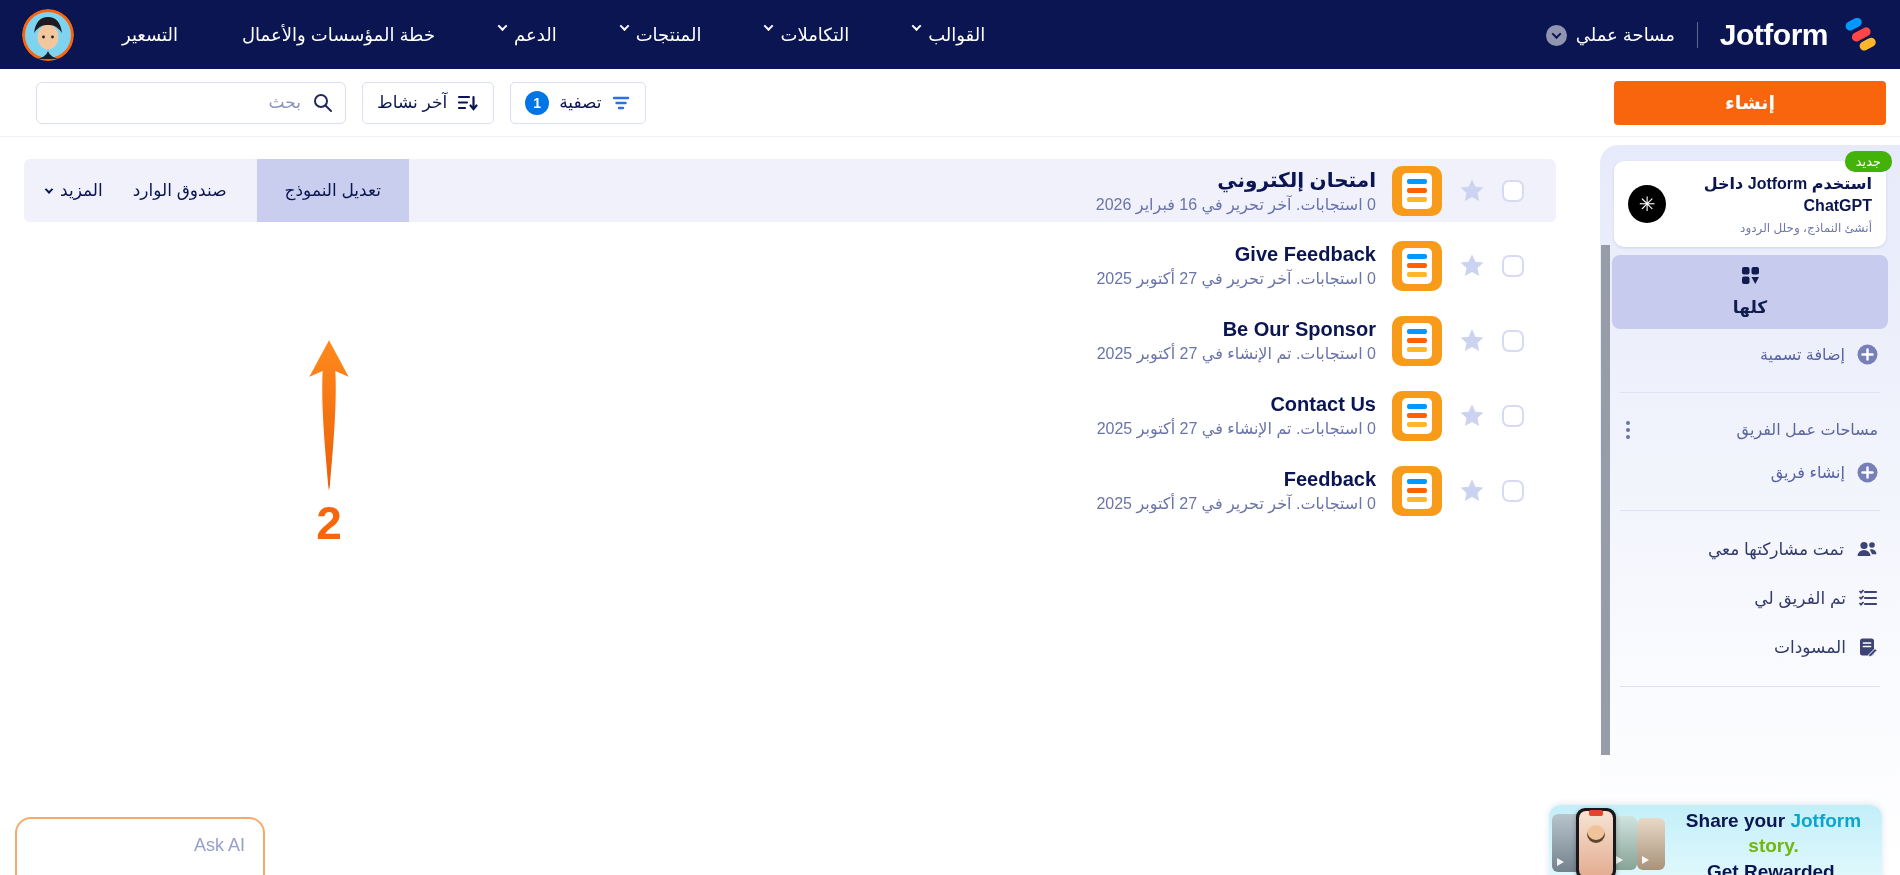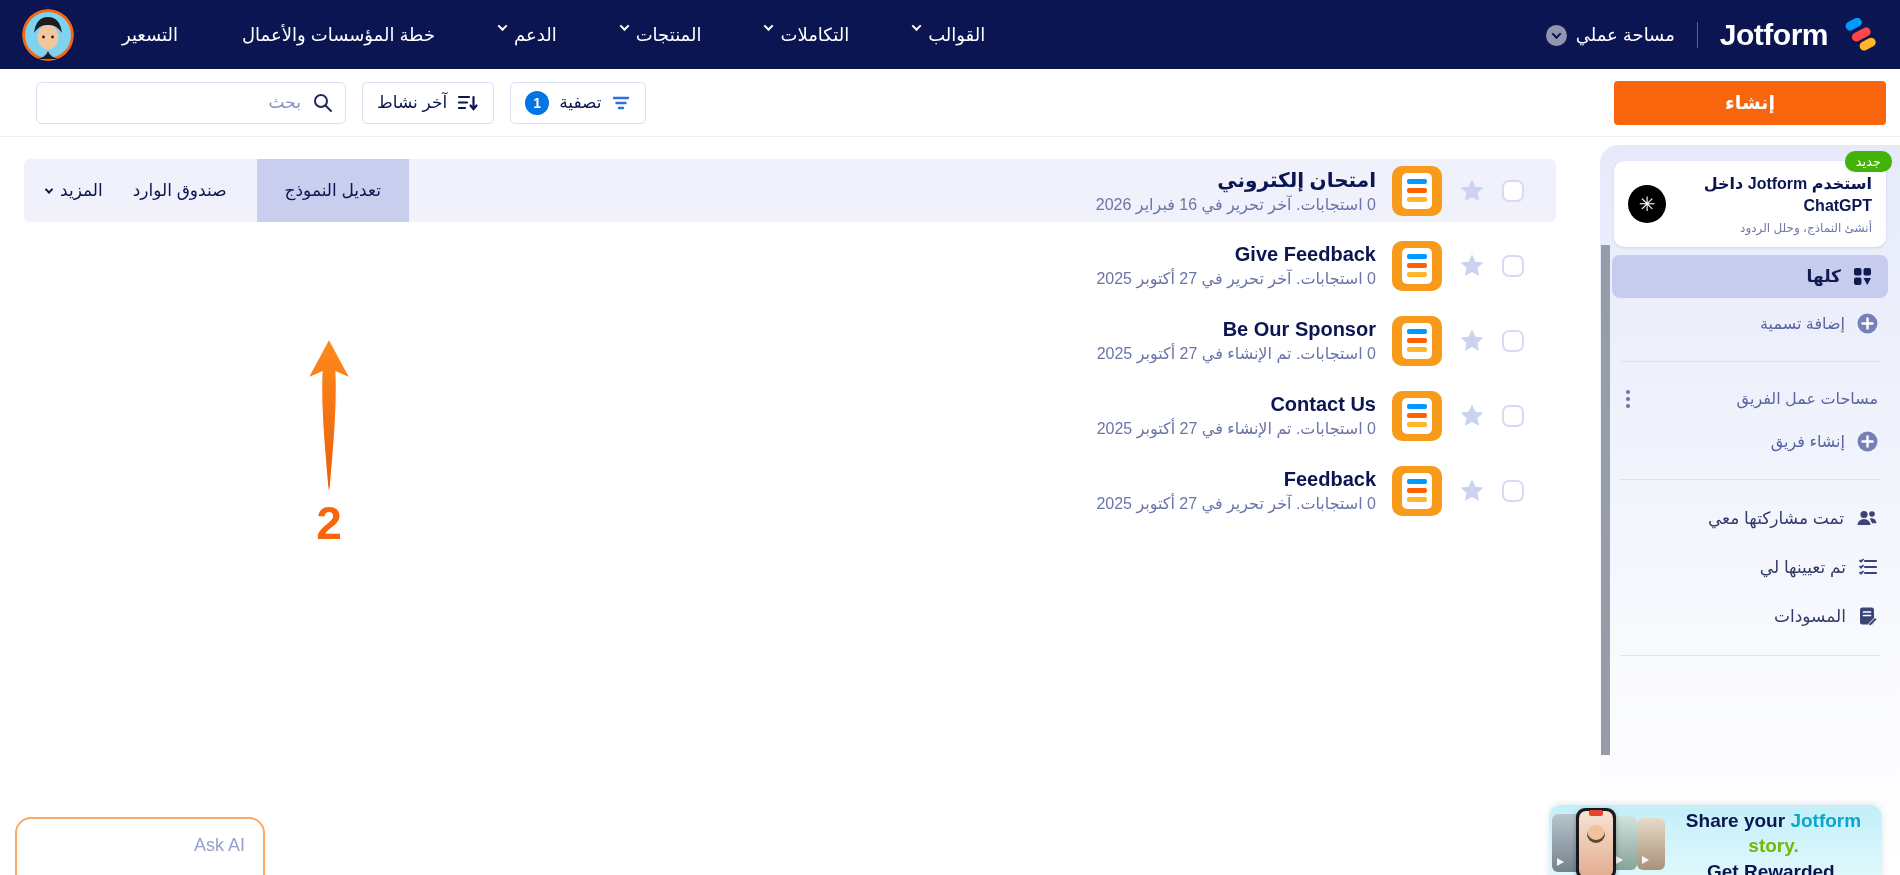--- a/index.html
+++ b/index.html
@@ -57,21 +57,21 @@
   .promo-text { flex:1; text-align:right; }
   .promo-title { font-size:16px; font-weight:bold; color:#0a1551; line-height:1.4; }
   .promo-sub { font-size:12px; color:#6f78a8; margin-top:3px; }
   .chatgpt-circle { width:38px; height:38px; border-radius:50%; background:#000; color:#fff;
     display:flex; align-items:center; justify-content:center; font-size:20px; flex:0 0 auto; }
   .side-head { display:flex; justify-content:space-between; align-items:center;
     padding:12px 22px 8px; color:#5d66a0; font-size:16px; }
   .kebab { display:flex; flex-direction:column; gap:3px; cursor:pointer; padding:2px 4px; }
   .kebab i { width:4px; height:4px; border-radius:50%; background:#6a73a6; display:block; }
   .side-active { display:flex; align-items:center; gap:12px; background:#c7ccee; border-radius:8px;
-    margin:2px 12px; padding:11px 16px; color:#101c4f; font-size:17px; font-weight:600; cursor:pointer; }
+    margin:2px 12px; padding:11px 5px; color:#101c4f; font-size:17px; font-weight:600; cursor:pointer;flex-direction:column; }
   .side-item { display:flex; align-items:center; gap:12px; padding:13px 22px; color:#5a64a4;
     font-size:16px; cursor:pointer; }
   .side-link { display:flex; align-items:center; gap:12px; padding:14px 22px; color:#333a6b;
     font-size:17px; cursor:pointer; }
   .sep { border:none; border-top:1px solid #dde1f1; margin:14px 20px; }
 
   
   .main { flex:1; position:relative; background:#fff; }
   .rows { padding-top:22px; }
   .row { display:flex; align-items:center; justify-content:space-between; height:63px;
@@ -292,21 +292,21 @@
         <svg width="20" height="20" viewBox="0 0 20 20">
           <g stroke="#3c4375" stroke-width="2.2" stroke-linecap="round">
             <line x1="7" y1="4" x2="18" y2="4"></line>
               <line x1="7" y1="10" x2="18" y2="10"></line>
               <line x1="7" y1="16" x2="18" y2="16"></line>
           </g>
           <path d="M1.5 3 l1.5 1.6 L5.5 2" fill="none" stroke="#3c4375" stroke-width="1.8"></path>
           <path d="M1.5 9 l1.5 1.6 L5.5 8" fill="none" stroke="#3c4375" stroke-width="1.8"></path>
           <path d="M1.5 15 l1.5 1.6 L5.5 14" fill="none" stroke="#3c4375" stroke-width="1.8"></path>
         </svg>
-        <span>تم تعيينها لي</span>
+        <span>تم الفريق لي</span>
       </div>
 
 
       <div class="side-link">
         <svg width="20" height="20" viewBox="0 0 20 20">
           <rect x="2" y="1.5" width="14" height="17" rx="2.5" fill="#3c4375"></rect>
           <line x1="5.5" y1="6" x2="12.5" y2="6" stroke="#fff" stroke-width="1.7" stroke-linecap="round"></line>
           <line x1="5.5" y1="9.5" x2="12.5" y2="9.5" stroke="#fff" stroke-width="1.7" stroke-linecap="round"></line>
           <path d="M11 17.5 l6-6 2 2 -6 6 -2.6 0.6 Z" fill="#3c4375" stroke="#fff" stroke-width="1"></path>
         </svg>

